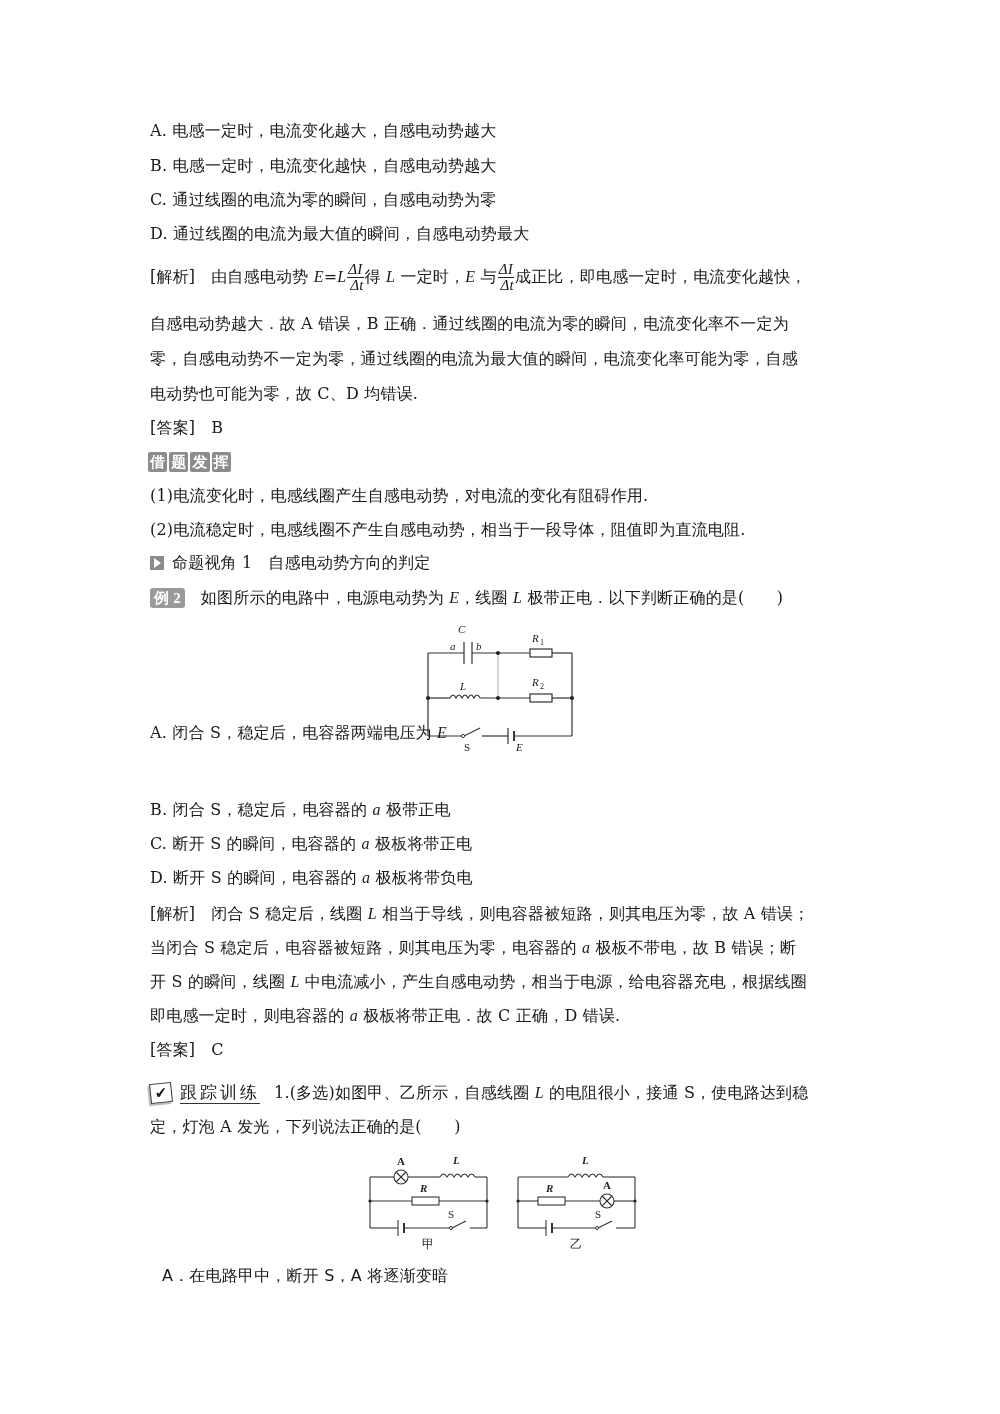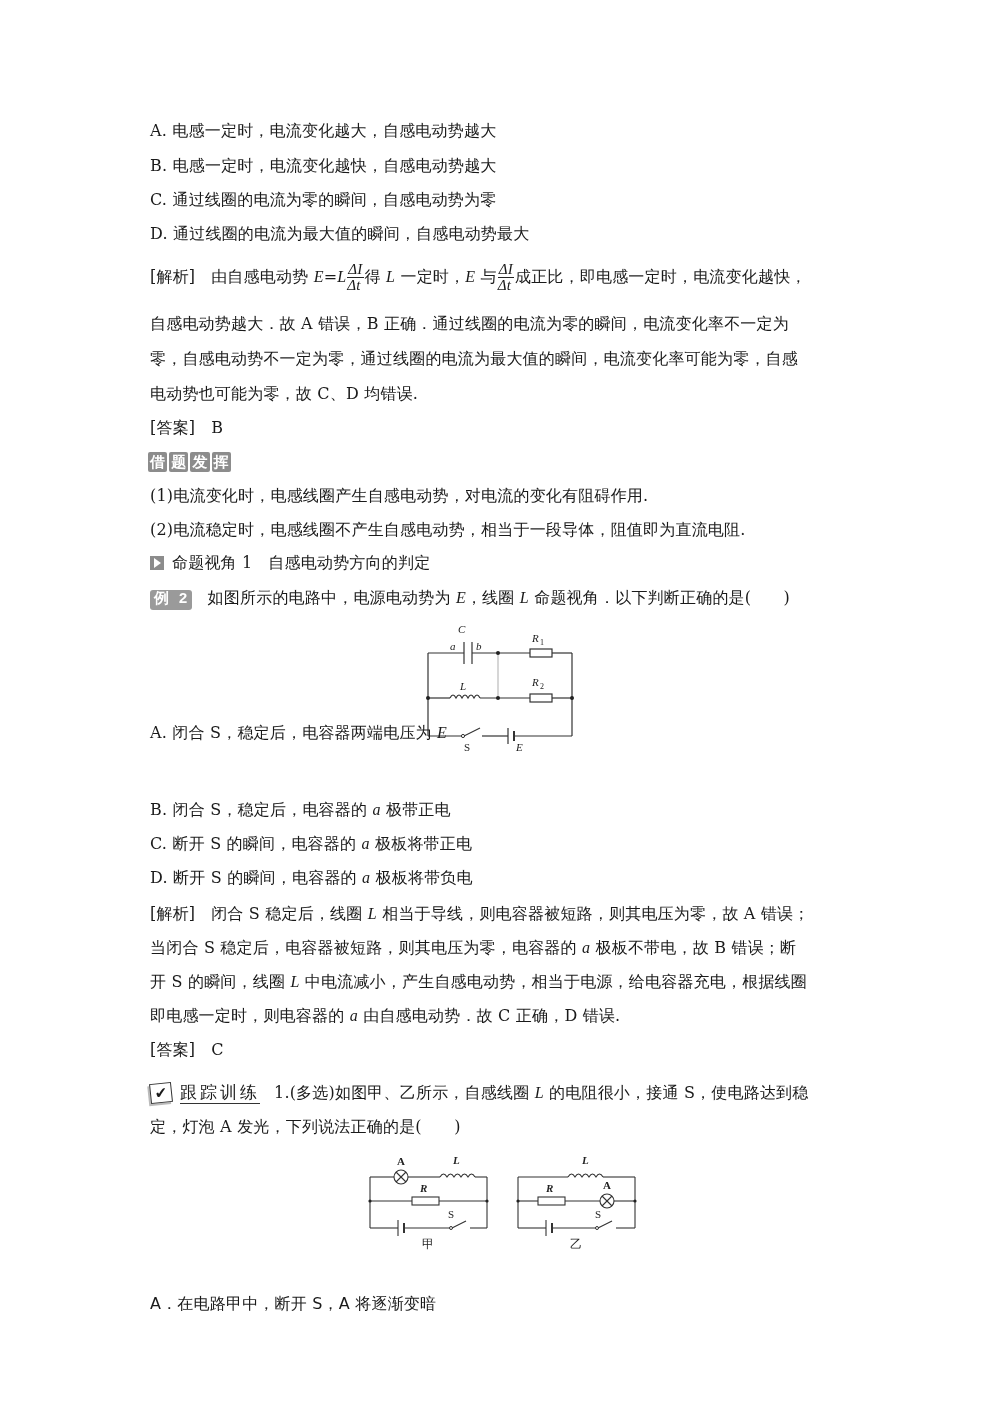--- a/index.html
+++ b/index.html
@@ -1,26 +1,26 @@
 <!DOCTYPE html>
 <html><head>
 <meta charset="utf-8">
 <style>
   html, body { margin:0; padding:0; background:#ffffff; }
   body { width:1000px; height:1414px; position:relative; overflow:hidden;
          font-family:"DejaVu Serif", "Liberation Serif", serif; color:#1a1a1a; }
   .line { position:absolute; left:150px; font-size:16px; line-height:20px; white-space:nowrap; letter-spacing:0.2px; }
   .it { font-style:italic; font-family:"Liberation Serif", serif; }
-  .frac { display:inline-block; vertical-align:middle; text-align:left; font-family:"Liberation Serif", serif; font-style:italic; font-size:15px; line-height:15px; margin:0 1px; }
+  .frac { display:inline-block; vertical-align:middle; text-align:right; font-family:"Liberation Serif", serif; font-style:italic; font-size:15px; line-height:15px; margin:0 1px; }
   .frac .num { display:block; border-bottom:1px solid #222; padding:0 1px; }
   .frac .den { display:block; }
   .tag-box { display:inline-block; background:#8c8c8c; color:#fff; font-weight:bold; font-size:15px; padding:1px 2px; margin-right:2px; border-radius:2px; font-family:"DejaVu Sans", sans-serif; line-height:18px; }
   .triangle { display:inline-block; width:14px; height:14px; background:#8c8c8c; position:relative; vertical-align:-2px; margin-right:8px; }
   .triangle::after { content:""; position:absolute; left:4px; top:2px; border-left:7px solid #fff; border-top:5px solid transparent; border-bottom:5px solid transparent; }
-  .ex-badge { display:inline-block; background:#9a9a9a; color:#fff; font-weight:bold; font-size:15px; padding:0 4px; border-radius:3px; margin-right:16px; font-family:Liberation Mono, monospace; }
+  .ex-badge { display:inline-block; background:#9a9a9a; color:#fff; font-weight:bold; font-size:15px; padding:0 4px; border-radius:3px; margin-right:16px; font-family:Liberation Serif, serif; }
   .track-head { display:inline-flex; align-items:center; margin-right:14px; vertical-align:middle; }
   .check-box { width:20px; height:18px; border:1.5px solid #333; display:inline-flex; align-items:center; justify-content:center; font-size:15px; font-weight:bold; transform:rotate(-6deg); margin-right:8px; font-family:"DejaVu Sans", sans-serif; background:#fff; box-shadow:-2px 2px 0 #bbb; }
   .track-label { font-weight:normal; font-size:17px; letter-spacing:3px; border-bottom:1.5px solid #333; padding-bottom:1px; font-family:"DejaVu Serif", serif; }
   svg text { font-family:"Liberation Serif", serif; }
 </style>
 </head>
 <body>
 
 <div class="line" style="top:121px"><span>A.</span> <span>电感一定时，电流变化越大，自感电动势越大</span></div>
 <div class="line" style="top:156px"><span>B.</span> <span>电感一定时，电流变化越快，自感电动势越大</span></div>
@@ -39,21 +39,21 @@
   <span class="tag-box">借</span><span class="tag-box">题</span><span class="tag-box">发</span><span class="tag-box">挥</span>
 </div>
 <div class="line" style="top:486px">(1)电流变化时，电感线圈产生自感电动势，对电流的变化有阻碍作用.</div>
 <div class="line" style="top:520px">(2)电流稳定时，电感线圈不产生自感电动势，相当于一段导体，阻值即为直流电阻.</div>
 
 <div class="line" style="top:553px">
   <span class="triangle"></span><span>命题视角 1</span>&nbsp;&nbsp;&nbsp;<span>自感电动势方向的判定</span>
 </div>
 
 <div class="line" style="top:588px">
-  <span class="ex-badge">例 2</span><span>如图所示的电路中，电源电动势为 </span><span class="it">E</span><span>，线圈 </span><span class="it">L</span><span> 命题视角．以下判断正确的是(　　)</span>
+  <span class="ex-badge">例 2</span><span>如图所示的电路中，电源电动势为 </span><span class="it">E</span><span>，线圈 </span><span class="it">L</span><span> 极带正电．以下判断正确的是(　　)</span>
 </div>
 
 <svg style="position:absolute;left:420px;top:620px" width="165" height="135" viewBox="0 0 165 135">
   <g stroke="#333" stroke-width="1.2" fill="none">
 
     <line x1="8" y1="33" x2="44" y2="33"></line>
     <line x1="44" y1="22" x2="44" y2="44"></line>
     <line x1="52" y1="22" x2="52" y2="44"></line>
     <line x1="52" y1="33" x2="110" y2="33"></line>
     <rect x="110" y="29" width="22" height="8"></rect>
@@ -100,21 +100,21 @@
 </svg>
 
 <div class="line" style="top:723px"><span>A.</span> <span>闭合 S，稳定后，电容器两端电压为 </span><span class="it">E</span><span></span></div>
 <div class="line" style="top:800px"><span>B.</span> <span>闭合 S，稳定后，电容器的 </span><span class="it">a</span><span> 极带正电</span></div>
 <div class="line" style="top:834px"><span>C.</span> <span>断开 S 的瞬间，电容器的 </span><span class="it">a</span><span> 极板将带正电</span></div>
 <div class="line" style="top:868px"><span>D.</span> <span>断开 S 的瞬间，电容器的 </span><span class="it">a</span><span> 极板将带负电</span></div>
 
 <div class="line" style="top:904px"><span>[解析]</span>&nbsp;&nbsp;&nbsp;<span>闭合 S 稳定后，线圈 </span><span class="it">L</span><span> 相当于导线，则电容器被短路，则其电压为零，故 A 错误；</span></div>
 <div class="line" style="top:938px"><span>当闭合 S 稳定后，电容器被短路，则其电压为零，电容器的 </span><span class="it">a</span><span> 极板不带电，故 B 错误；断</span></div>
 <div class="line" style="top:972px"><span>开 S 的瞬间，线圈 </span><span class="it">L</span><span> 中电流减小，产生自感电动势，相当于电源，给电容器充电，根据线圈</span></div>
-<div class="line" style="top:1006px"><span>即电感一定时，则电容器的 </span><span class="it">a</span><span> 由自感电动势．故 C 正确，D 错误.</span></div>
+<div class="line" style="top:1006px"><span>即电感一定时，则电容器的 </span><span class="it">a</span><span> 极板将带正电．故 C 正确，D 错误.</span></div>
 <div class="line" style="top:1040px"><span>[答案]</span>&nbsp;&nbsp;&nbsp;<span>C</span></div>
 
 <div class="line" style="top:1082px">
   <span class="track-head">
       <span class="check-box">✔</span>
       <span class="track-label">跟踪训练</span>
     </span><span>1.(多选)如图甲、乙所示，自感线圈 </span><span class="it">L</span><span> 的电阻很小，接通 S，使电路达到稳</span>
 </div>
 <div class="line" style="top:1117px">定，灯泡 A 发光，下列说法正确的是(　　)</div>
 
@@ -174,13 +174,13 @@
     <text x="88" y="70" font-weight="normal">S</text>
     <text x="62" y="100" font-weight="normal" font-size="12" font-family="DejaVu Sans, sans-serif">甲</text>
     <text x="222" y="16" font-style="italic">L</text>
     <text x="186" y="44" font-style="italic">R</text>
     <text x="243" y="41">A</text>
     <text x="235" y="70" font-weight="normal">S</text>
     <text x="210" y="100" font-weight="normal" font-size="12" font-family="DejaVu Sans, sans-serif">乙</text>
   </g>
 </svg>
 
-<div class="line" style="top:1294px;font-family:'DejaVu Sans', sans-serif;"><span>A．</span><span>在电路甲中，断开 S，A 将逐渐变暗</span></div>
+<div class="line" style="top:1266px;font-family:'DejaVu Sans', sans-serif;margin-left:12px;"><span>A．</span><span>在电路甲中，断开 S，A 将逐渐变暗</span></div>
 
 </body></html>

